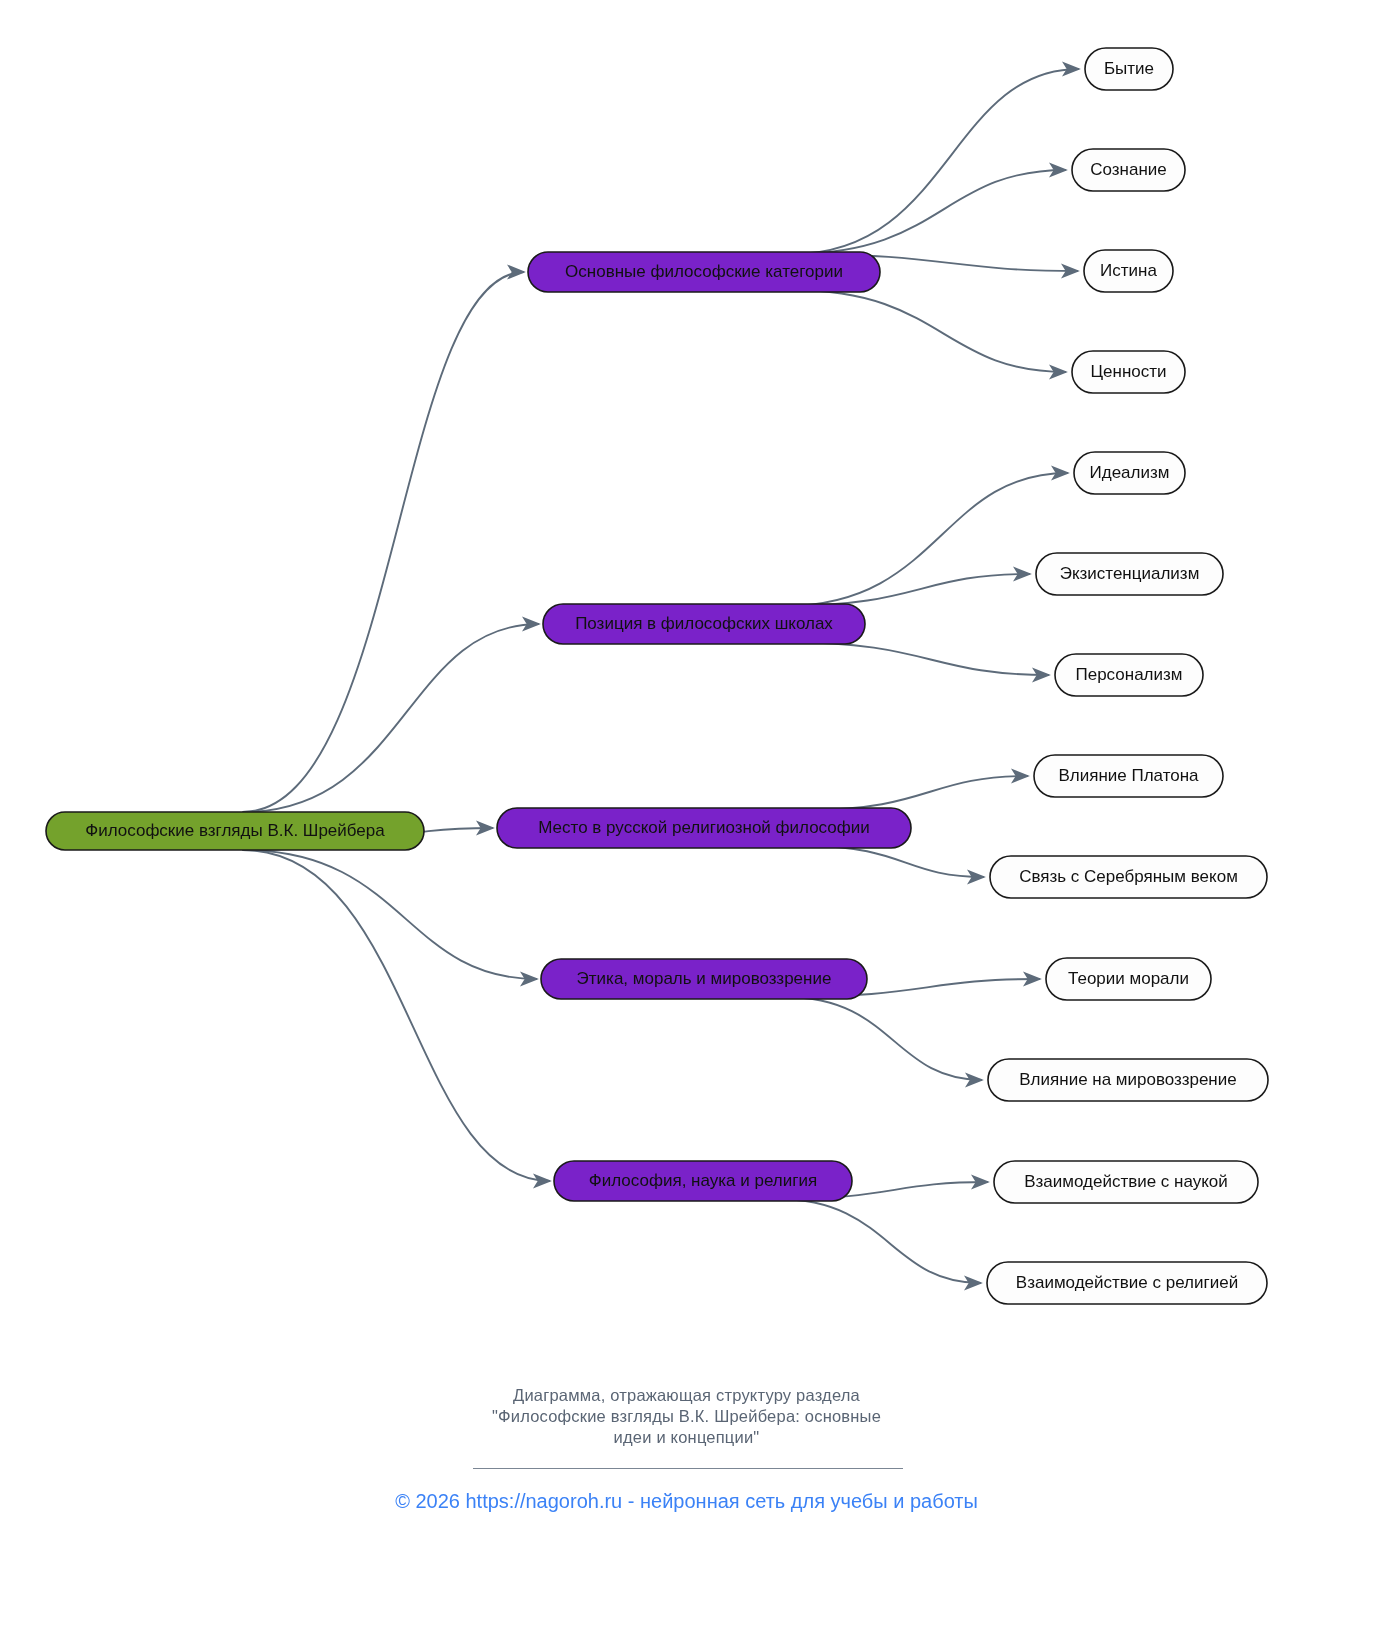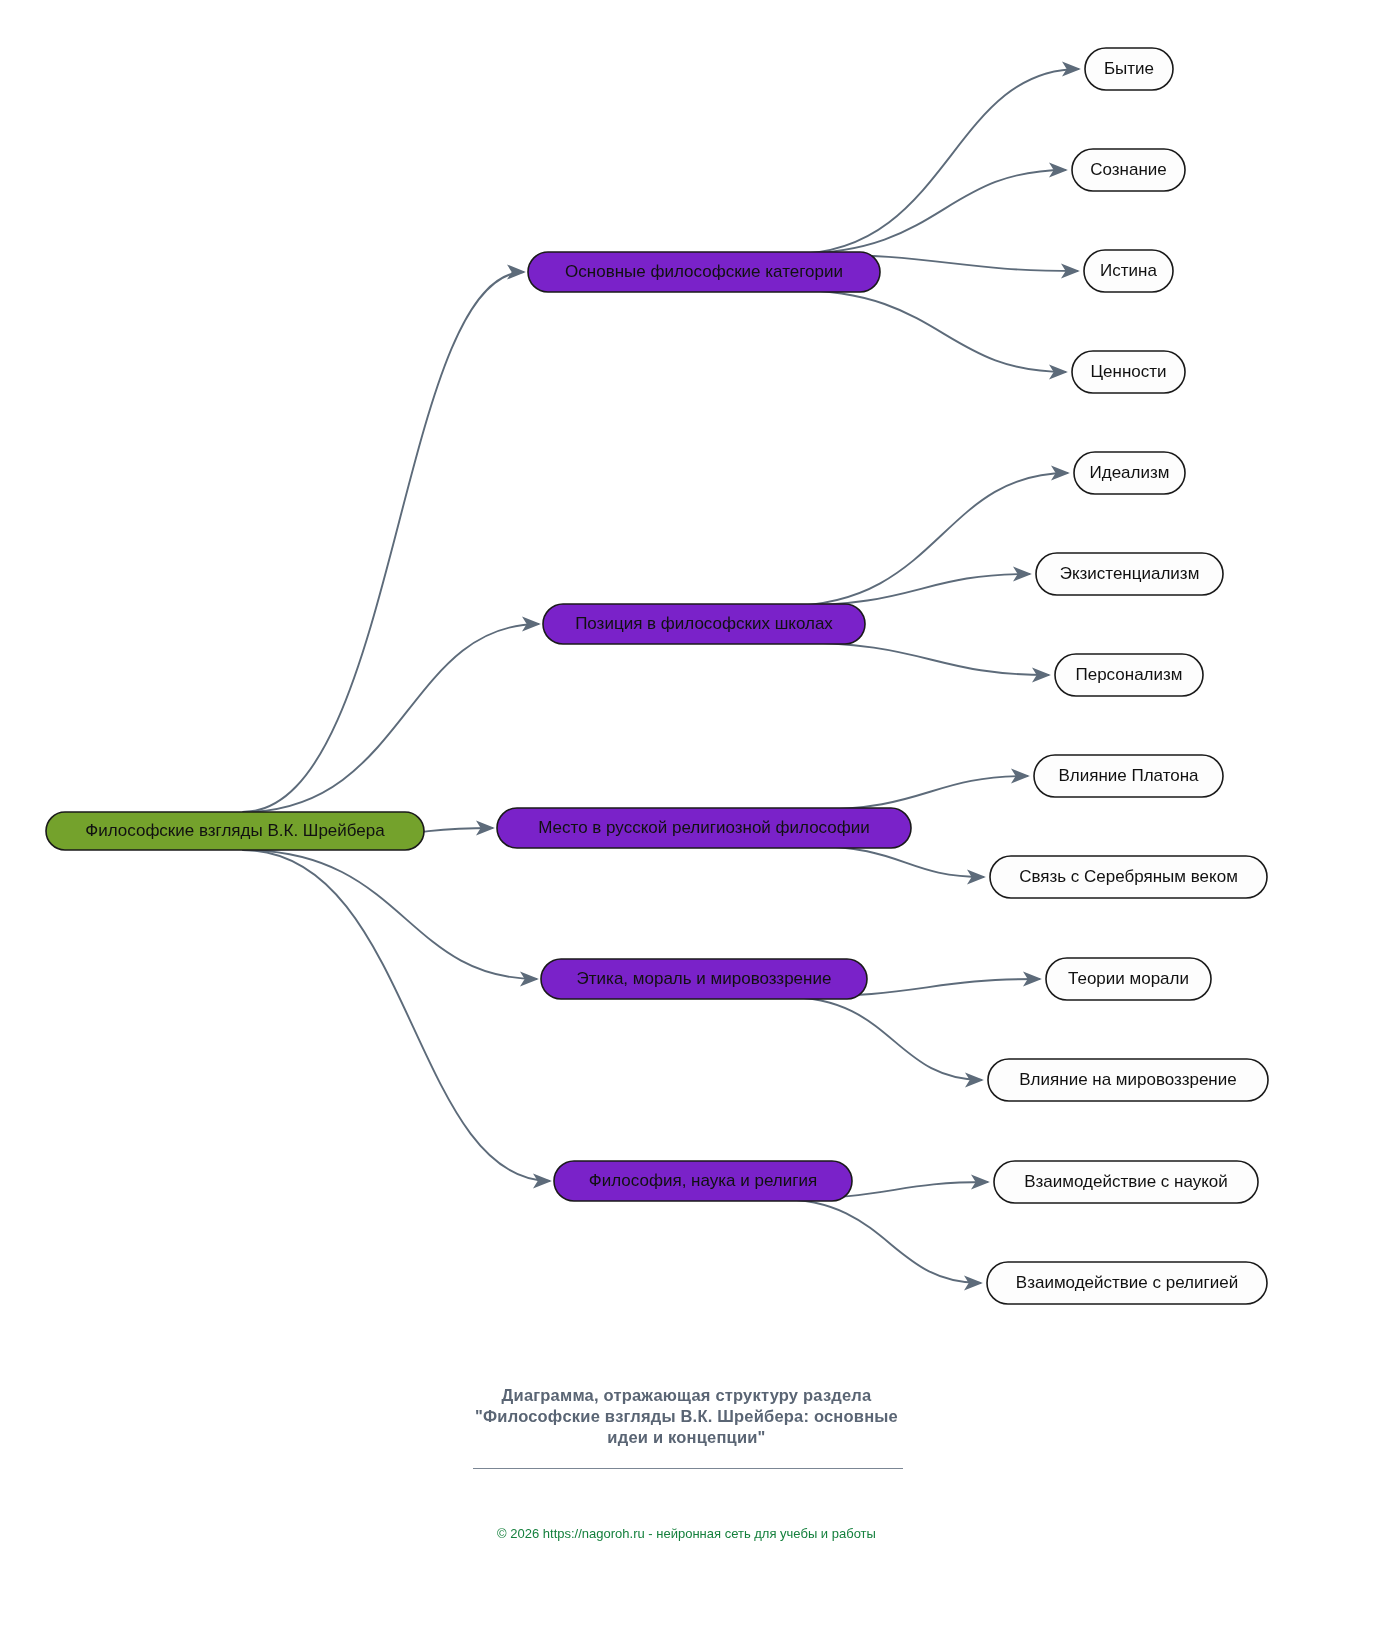--- a/index.html
+++ b/index.html
@@ -50,37 +50,37 @@
   .footer {
     position: absolute;
     left: 0;
     width: 1373px;
     text-align: center;
   }
   .caption {
     top: 1385px;
     font-family: "Liberation Sans", sans-serif;
     font-size: 16.5px;
-    font-weight: bold;
+    font-weight: normal;
     color: #5a6574;
     line-height: 21px;
     letter-spacing: 0.2px;
   }
   .rule {
     position: absolute;
     top: 1468px;
     left: 473px;
     width: 430px;
     border-top: 1.4px solid #7b8694;
   }
   .copyright {
-    top: 1526px;
+    top: 1490px;
     font-family: "Liberation Sans", sans-serif;
-    font-size: 13px;
-    color: #15803d;
+    font-size: 20px;
+    color: #3b82f6;
   }
 </style>
 </head>
 <body>
 
 <svg id="mindmap" viewBox="0 0 1373 1633">
   <defs>
     <marker id="arrow" markerWidth="11" markerHeight="11" refX="9" refY="4" orient="auto" markerUnits="strokeWidth">
       <path d="M0,0 L10,4 L0,8 L2.5,4 z" fill="#5d6b7a"></path>
     </marker>

